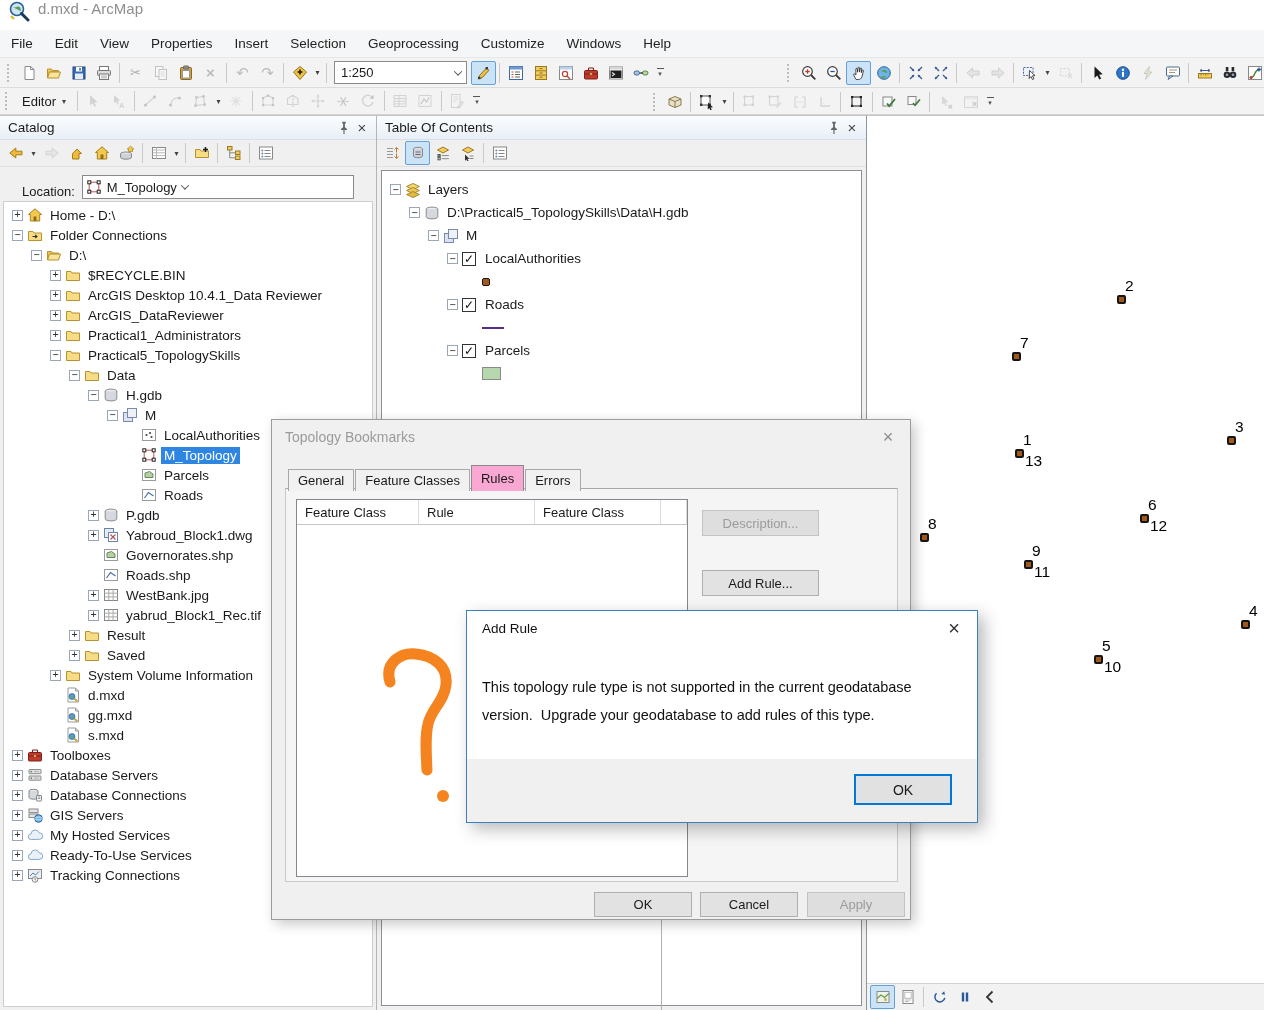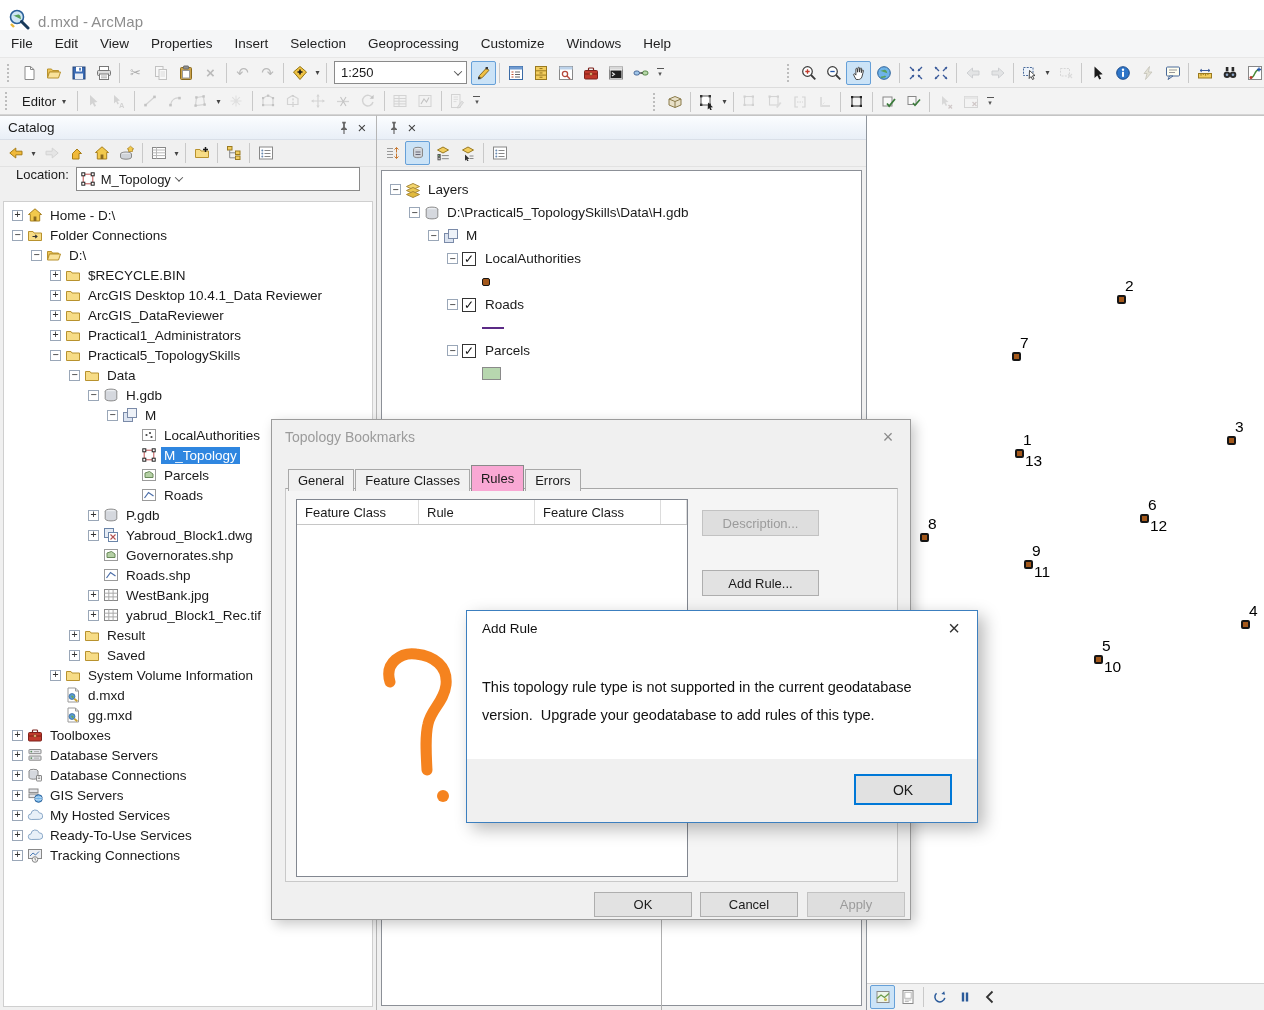--- a/index.html
+++ b/index.html
@@ -1,20 +1,20 @@
 <!DOCTYPE html>
 <html><head>
 <meta charset="utf-8">
 <style>
   *{box-sizing:border-box;margin:0;padding:0}
   html,body{width:1264px;height:1010px}
   body{position:relative;overflow:hidden;background:#fff;font-family:"Liberation Sans",sans-serif;font-size:13px;color:#1a1a1a}
 
   
-  .titlebar{position:absolute;left:0;top:0;width:100%;height:30px;background:#fff;display:flex;align-items:flex-end;padding-left:8px}
+  .titlebar{position:absolute;left:0;top:0;width:100%;height:30px;background:#fff;display:flex;align-items:flex-start;padding-left:8px}
   .appicon{width:22px;height:22px;margin-right:8px}
   .appicon svg{display:block}
   .title{font-size:15px;color:#8e8e8e}
   .menubar{position:absolute;top:30px;left:0;width:100%;height:28px;background:#f5f6f7;border-bottom:1px solid #e7e7e7;display:flex;}
   .menuitem{padding:0 11px;line-height:28px;font-size:13.5px;color:#222}
   .tbrow{position:absolute;left:0;width:100%;background:#f3f3f3;display:flex;align-items:center}
   .tbrow1{top:58px;height:30px;border-bottom:1px solid #dcdcdc;padding-left:2px}
   .tbrow2{top:88px;height:27px;border-bottom:1px solid #d4d4d4}
   .tbtn{width:25px;height:24px;display:flex;align-items:center;justify-content:center;border:1px solid transparent;flex:0 0 auto}
   .tbtn svg{display:block}
@@ -39,21 +39,21 @@
 
   
   .panel{position:absolute;top:115px;bottom:0;background:#f0f0f0;border-top:1px solid #c4c4c4}
   .catalog-panel{left:0;width:376px}
   .toc-panel{left:376px;width:490px;border-left:1px solid #b5b5b5}
   .panel-header{height:24px;display:flex;align-items:center;padding:0 5px 0 8px;background:linear-gradient(#fbfdff,#e9eff7);border-bottom:1px solid #d9dfe8}
   .panel-title{flex:1;font-size:13.5px}
   .panel-hbtn{width:18px;height:18px;display:flex;align-items:center;justify-content:center}
   .panel-hbtn .x{font-size:15px;line-height:1;color:#444}
   .panel-toolbar{height:27px;display:flex;align-items:center;padding-left:3px;border-bottom:1px solid #e2e2e2}
-  .location-row{height:32px;display:flex;align-items:flex-start;padding:0 16px}
+  .location-row{height:32px;display:flex;align-items:flex-end;padding:0 22px}
   .location-label{margin-right:7px}
   .location-combo{flex:1;height:24px;background:#fff;border:1px solid #8a8a8a;display:flex;align-items:center;padding-left:3px}
   .location-combo .licon{width:16px;height:16px;margin-right:5px}
   .cat-tree{position:absolute;left:3px;right:3px;top:85px;bottom:3px;background:#fff;border:1px solid #cfcfcf;overflow:hidden;padding-top:3px}
   .trow{height:20px;display:flex;align-items:center;white-space:nowrap;font-size:13.5px}
   .indent{flex:0 0 auto}
   .expander{flex:0 0 auto;width:11px;height:11px;border:1px solid #9aa7b8;background:#fff;display:flex;align-items:center;justify-content:center;font-size:10px;line-height:1;color:#333;margin-right:4px;font-family:"DejaVu Sans Mono",monospace}
   .expblank{flex:0 0 auto;width:15px}
   .ticon{flex:0 0 auto;width:16px;height:16px;margin-right:4px}
   .ticon svg{display:block}
@@ -977,20 +977,34 @@
               <path d="M3 1h7.5L13.5 4v11H3z" fill="#fff" stroke="#999"></path>
               <path d="M10.5 1v3h3" fill="none" stroke="#999"></path>
               <circle cx="7" cy="9.5" r="3" fill="#5a9bd5" stroke="#2a6099" stroke-width=".7"></circle>
               <path d="M5.5 8.5c1 .8 2.5-.5 3 .8s-1.2 1.8-.3 2.7" fill="#6aa84f"></path>
               <path d="M9.3 11.8l3 2.4" stroke="#c8a030" stroke-width="1.8"></path>
             </svg>
           </span>
           <span class="tlabel">gg.mxd</span>
         </div>
         <div class="trow">
+          <span class="indent" style="width: 46px;"></span>
+          <span class="expblank"></span>
+          <span class="ticon">
+            <svg width="16" height="16" viewBox="0 0 16 16">
+              <path d="M3 1h7.5L13.5 4v11H3z" fill="#fff" stroke="#999"></path>
+              <path d="M10.5 1v3h3" fill="none" stroke="#999"></path>
+              <circle cx="7" cy="9.5" r="3" fill="#5a9bd5" stroke="#2a6099" stroke-width=".7"></circle>
+              <path d="M5.5 8.5c1 .8 2.5-.5 3 .8s-1.2 1.8-.3 2.7" fill="#6aa84f"></path>
+              <path d="M9.3 11.8l3 2.4" stroke="#c8a030" stroke-width="1.8"></path>
+            </svg>
+          </span>
+          <span class="tlabel">s.mxd</span>
+        </div>
+        <div class="trow">
           <span class="indent" style="width: 8px;"></span>
           <span class="expander">+</span>
           <span class="ticon">
             <svg width="16" height="16" viewBox="0 0 16 16">
               <rect x="1.5" y="5.5" width="13" height="8.5" rx="1" fill="#c0392b" stroke="#7d221c"></rect>
               <path d="M5.5 5.5V3.8c0-.5.4-.8.9-.8h3.2c.5 0 .9.3.9.8v1.7" fill="none" stroke="#7d221c" stroke-width="1.2"></path>
               <rect x="1.5" y="8.3" width="13" height="1.4" fill="#92251b"></rect>
               <rect x="6.7" y="7.6" width="2.6" height="2.6" rx=".4" fill="#e8c87a" stroke="#7d221c" stroke-width=".6"></rect>
             </svg>
           </span>
@@ -1067,20 +1081,21 @@
               <path d="M8 10.8v1.7l1.2.9" fill="none" stroke="#666" stroke-width=".8"></path>
             </svg>
           </span>
           <span class="tlabel">Tracking Connections</span>
         </div>
       </div>
   </div>
 
   <div class="panel toc-panel">
     <div class="panel-header">
+      <span class="panel-title">Table Of Contents</span>
       <span class="panel-hbtn">
           <svg width="16" height="16" viewBox="0 0 16 16">
             <path d="M6.2 1.8h3.6v1.4l-.9.6v3.4l2.1 1.8v1H5v-1l2.1-1.8V3.8l-.9-.6z" fill="#666"></path>
             <path d="M8 10v4" stroke="#666" stroke-width="1.2"></path>
           </svg>
         </span>
       <span class="panel-hbtn">
           <span class="x">×</span>
         </span>
     </div>

